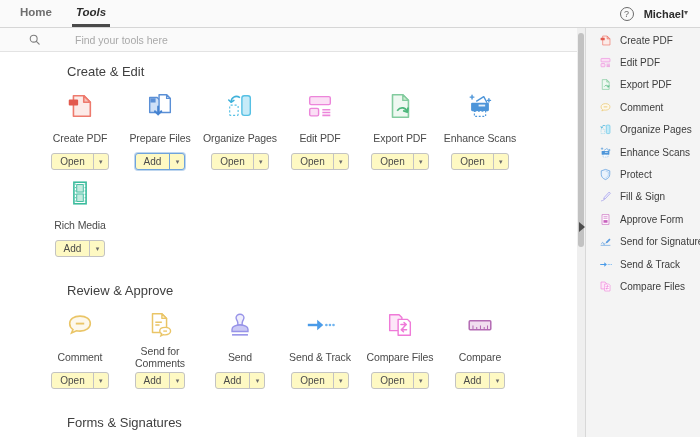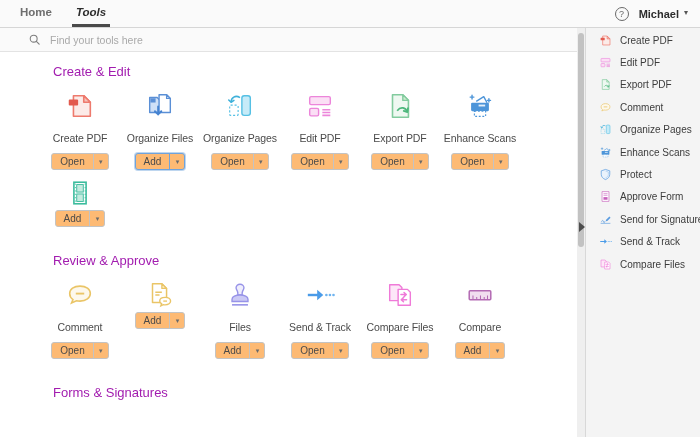--- a/index.html
+++ b/index.html
@@ -11,48 +11,48 @@
   .topbar { position:absolute; left:0; top:0; width:700px; height:28px;
     background:#fafafa; border-bottom:1px solid #d6d6d6;
     display:flex; align-items:stretch; }
   .tab { display:flex; align-items:center; padding:4px 4px; margin-left:16px;
     font-size:11.5px; font-weight:bold; color:#6e6e6e;
     border-bottom:3px solid transparent; cursor:pointer; }
   .tab.active { color:#2d2d2d; border-bottom-color:#4a4a4a;font-style:italic; }
   .topbar-right { margin-left:auto; display:flex; align-items:center; gap:10px; padding-right:12px; }
   .help-circle { width:14px; height:14px; border:1px solid #6a6a6a; border-radius:50%;
     font-size:9px; color:#6a6a6a; display:flex; align-items:center; justify-content:center; cursor:pointer; }
-  .user-menu { display:flex; gap:5px; cursor:pointer; }
+  .user-menu { display:flex; cursor:pointer; }
   .user-name { font-size:11px; font-weight:bold; color:#2d2d2d; }
   .user-caret { font-size:8px; color:#555; }
 
   
   .searchbar { position:absolute; left:0; top:28px; width:577px; height:24px;
     background:#fafafa; border-bottom:1px solid #e3e3e3;
-    display:flex; align-items:center; padding-left:28px; }
+    display:flex; align-items:center; padding-left:28px;gap:25px; }
   .search-icon { width:13px; height:13px; flex:0 0 13px; }
   .search-input { border:none; outline:none; background:transparent;
     font-size:10.5px; color:#555; margin-left:9px; width:420px;
     font-family:"Liberation Sans", sans-serif; }
   .search-input::placeholder { color:#a9a9a9; }
 
   
   .main { position:absolute; left:0; top:52px; width:577px; height:385px;
     background:#fff; overflow:hidden; padding-top:12px; }
-  .section-title { margin-left:53px; font-size:13px; color:#a21caf; height:15px; line-height:15px; }
+  .section-title { margin-left:67px; font-size:13px; color:#404040; height:15px; line-height:15px; }
   .row { display:flex; padding-left:40px; margin-top:12px; }
   .row.second { margin-top:8px; }
   .mt-review { margin-top:26px; }
   .mt-forms { margin-top:26px; }
   .tile { width:80px; display:flex; flex-direction:column; align-items:center; cursor:pointer; }
   .tile-icon { width:30px; height:30px; }
   .tile-label { margin-top:4px; height:26px; display:flex; align-items:center; justify-content:center;
     text-align:center; font-size:10.5px; line-height:12px; color:#4a4a4a; letter-spacing:-0.1px; }
   .btn { margin-top:2px; display:inline-flex; align-items:stretch; height:17px;
-    background:#fdba74; border:1px solid #c3c3c3; border-radius:3px; cursor:pointer; }
+    background:#fef9c3; border:1px solid #c3c3c3; border-radius:3px; cursor:pointer; }
   .btn-label { padding:0 8px; font-size:10px; color:#4a4a4a; display:flex; align-items:center; min-width:22px; justify-content:center; }
   .btn-caret { width:15px; border-left:1px solid #c3c3c3; font-size:7px; color:#6a6a6a;
     display:flex; align-items:center; justify-content:center; }
   .btn.highlight { border-color:#6fa3dc; box-shadow:0 0 0 1px rgba(111,163,220,.45); }
   .btn.highlight .btn-caret { border-left-color:#6fa3dc; }
 
   
   .scroll-track { position:absolute; left:577px; top:28px; width:8px; height:409px; background:#efefef; }
   .scroll-thumb { position:absolute; left:578px; top:33px; width:6px; height:214px;
     background:#c2c2c2; border-radius:3px; cursor:pointer; }
@@ -204,21 +204,21 @@
         <div class="tile-label">Create PDF</div>
         <div class="btn">
           <span class="btn-label">Open</span>
           <span class="btn-caret">▾</span>
         </div>
       </div>
       <div class="tile">
         <svg class="tile-icon">
             <use href="#i-combine-files"></use>
           </svg>
-        <div class="tile-label">Organize Files</div>
+        <div class="tile-label">Prepare Files</div>
         <div class="btn highlight">
           <span class="btn-label">Add</span>
           <span class="btn-caret">▾</span>
         </div>
       </div>
       <div class="tile">
         <svg class="tile-icon">
             <use href="#i-organize-pages"></use>
           </svg>
         <div class="tile-label">Organize Pages</div>
@@ -257,20 +257,21 @@
           <span class="btn-caret">▾</span>
         </div>
       </div>
     </div>
 
     <div class="row second">
       <div class="tile">
         <svg class="tile-icon">
             <use href="#i-rich-media"></use>
           </svg>
+        <div class="tile-label">Rich Media</div>
         <div class="btn">
           <span class="btn-label">Add</span>
           <span class="btn-caret">▾</span>
         </div>
       </div>
     </div>
 
     <div class="section-title mt-review">Review &amp; Approve</div>
 
     <div class="row">
@@ -281,30 +282,31 @@
         <div class="tile-label">Comment</div>
         <div class="btn">
           <span class="btn-label">Open</span>
           <span class="btn-caret">▾</span>
         </div>
       </div>
       <div class="tile">
         <svg class="tile-icon">
             <use href="#i-send-for-comments"></use>
           </svg>
+        <div class="tile-label">Send for Comments</div>
         <div class="btn">
           <span class="btn-label">Add</span>
           <span class="btn-caret">▾</span>
         </div>
       </div>
       <div class="tile">
         <svg class="tile-icon">
             <use href="#i-stamp"></use>
           </svg>
-        <div class="tile-label">Files</div>
+        <div class="tile-label">Send</div>
         <div class="btn">
           <span class="btn-label">Add</span>
           <span class="btn-caret">▾</span>
         </div>
       </div>
       <div class="tile">
         <svg class="tile-icon">
             <use href="#i-send-track"></use>
           </svg>
         <div class="tile-label">Send &amp; Track</div>
@@ -380,20 +382,26 @@
       <span class="side-label">Enhance Scans</span>
     </div>
     <div class="side-item">
       <svg class="side-icon">
           <use href="#i-protect"></use>
         </svg>
       <span class="side-label">Protect</span>
     </div>
     <div class="side-item">
       <svg class="side-icon">
+          <use href="#i-fill-sign"></use>
+        </svg>
+      <span class="side-label">Fill &amp; Sign</span>
+    </div>
+    <div class="side-item">
+      <svg class="side-icon">
           <use href="#i-prepare-form"></use>
         </svg>
       <span class="side-label">Approve Form</span>
     </div>
     <div class="side-item">
       <svg class="side-icon">
           <use href="#i-send-for-signature"></use>
         </svg>
       <span class="side-label">Send for Signature</span>
     </div>

